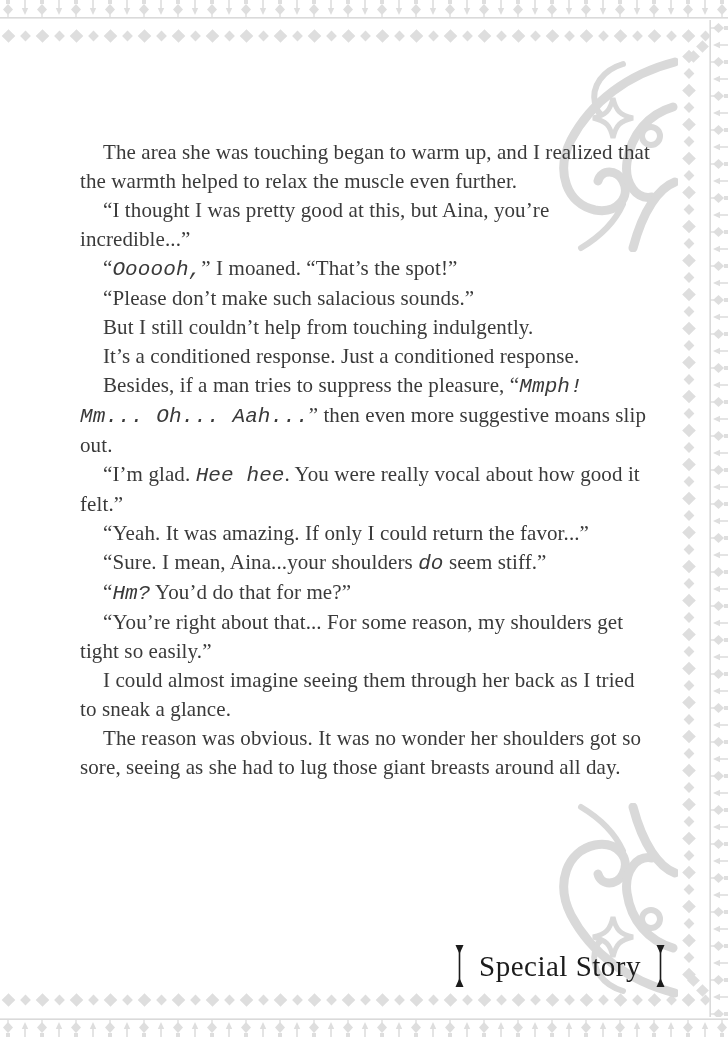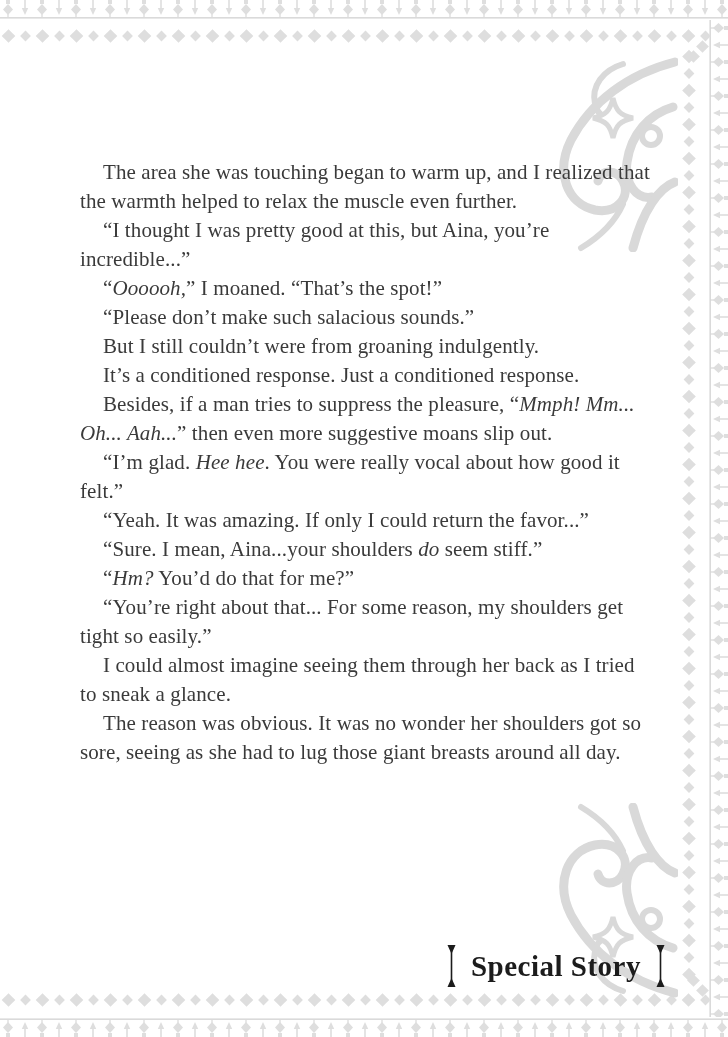--- a/index.html
+++ b/index.html
@@ -42,33 +42,32 @@
   .flourish-stroke{fill:none;stroke:var(--flourish);stroke-width:9;stroke-linecap:round;}
   .flourish-stroke-thin{fill:none;stroke:var(--flourish);stroke-width:6;stroke-linecap:round;}
   .flourish-star{fill:#ffffff;stroke:var(--flourish);stroke-width:5;}
   
   .story{
     position:absolute;
     left:80px;top:138px;width:574px;
     font-size:21px;line-height:29px;
     color:var(--text);
     letter-spacing:0.1px;
-    margin-top:20px;
   }
   .story p{text-indent:23px;}
-  .story i{font-style:italic;}
+  .story i{font-style:italic;font-family:Liberation Mono, monospace;}
   
   .footer-title{
     position:absolute;
     right:62px;bottom:49px;
     display:flex;align-items:center;gap:14px;
     color:var(--title);
   }
   .footer-title .label{
-    font-size:29px;font-weight:bold;
+    font-size:29px;font-weight:normal;
     letter-spacing:0.5px;
     white-space:nowrap;
   }
   .bracket{fill:var(--title);}
 </style>
 </head>
 <body>
 
 <div class="page">
 
@@ -142,21 +141,21 @@
     <path class="flourish-stroke-thin" d="M130 12 C110 18 98 34 102 52 C105 66 119 70 125 60"></path>
     <circle class="flourish-stroke-thin" cx="158" cy="84" r="9"></circle>
     <path class="flourish-star" d="M120 46 C123 59 127 63 140 66 C127 69 123 73 120 86 C117 73 113 69 100 66 C113 63 117 59 120 46 Z"></path>
   </svg>
 
   <div class="story">
       <p>The area she was touching began to warm up, and I realized that the warmth helped to relax the muscle even further.</p>
       <p>“I thought I was pretty good at this, but Aina, you’re incredible...”</p>
       <p>“<i>Oooooh,</i>” I moaned. “That’s the spot!”</p>
       <p>“Please don’t make such salacious sounds.”</p>
-      <p>But I still couldn’t were from groaning indulgently.</p>
+      <p>But I still couldn’t help from touching indulgently.</p>
       <p>It’s a conditioned response. Just a conditioned response.</p>
       <p>Besides, if a man tries to suppress the pleasure, “<i>Mmph! Mm... Oh... Aah...</i>” then even more suggestive moans slip out.</p>
       <p>“I’m glad. <i>Hee hee</i>. You were really vocal about how good it felt.”</p>
       <p>“Yeah. It was amazing. If only I could return the favor...”</p>
       <p>“Sure. I mean, Aina...your shoulders <i>do</i> seem stiff.”</p>
       <p>“<i>Hm?</i> You’d do that for me?”</p>
       <p>“You’re right about that... For some reason, my shoulders get tight so easily.”</p>
       <p>I could almost imagine seeing them through her back as I tried to sneak a glance.</p>
       <p>The reason was obvious. It was no wonder her shoulders got so sore, seeing as she had to lug those giant breasts around all day.</p>
     </div>

